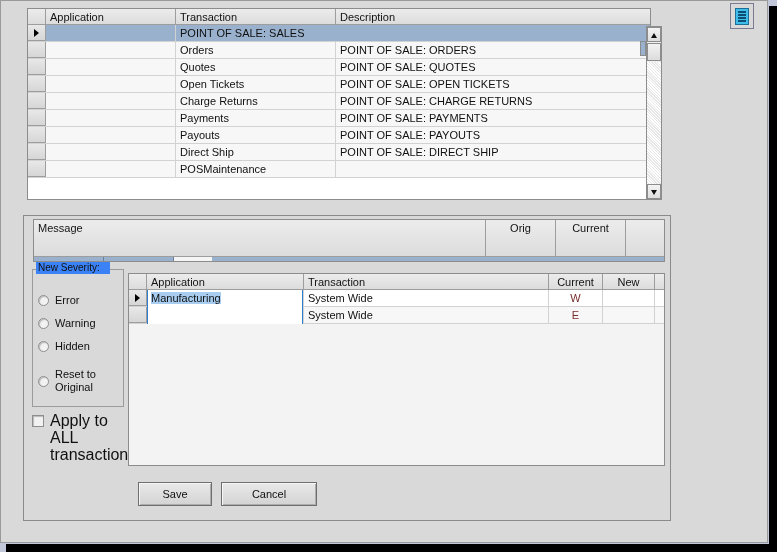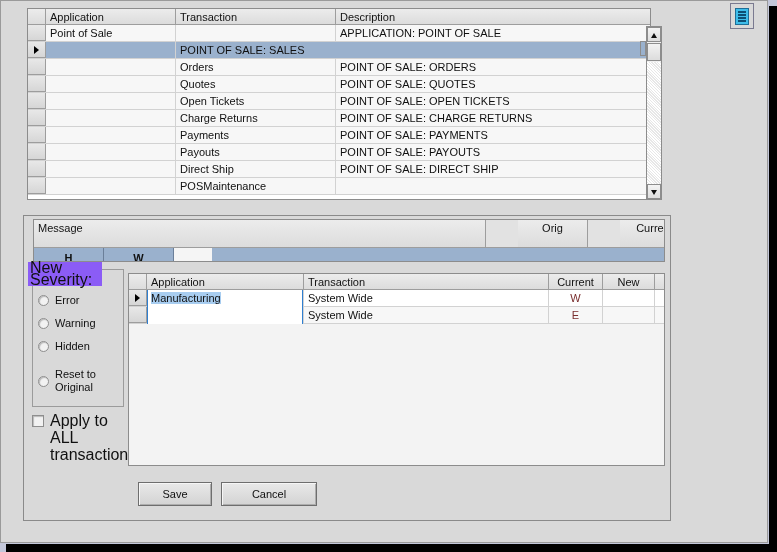--- a/index.html
+++ b/index.html
@@ -222,45 +222,45 @@
     left: 9px; top: 3px; width: 632px; height: 43px;
     background: #f5f5f5;
     border: 1px solid #8c8c8c;
     box-sizing: border-box;
     overflow: hidden;
   }
   #msg-grid .c-msg  { width: 452px; flex: 0 0 452px; }
   #msg-grid .c-orig { width: 70px;  flex: 0 0 70px; }
   #msg-grid .c-curr { width: 70px;  flex: 0 0 70px; }
   #msg-grid .c-pad  { width: 38px;  flex: 0 0 38px; border-right: none; }
-  #msg-grid .grid-header { height: 28px; gap: 32px; }
+  #msg-grid .grid-header { height: 37px; }
   #msg-grid .grid-row { height: 22px; border-bottom: 1px solid #9d9d9d; }
   #msg-grid .grid-row.selected .cell {
     background: #9ab1cd;
     border-right: 1px solid #6b7f99;
     font-weight: bold;
     padding-top: 4px;
   }
   #msg-grid .grid-row.selected .cell.c-pad {
     background: #f5f5f5; border-right: none;
   }
 
   
   #severity-group {
     position: absolute;
     left: 8px; top: 53px; width: 92px; height: 138px;
     border: 1px solid #9b9b9b;
     box-sizing: border-box;
   }
   #severity-legend {
     position: absolute;
-    left: 4px; top: 46px;
-    background: #8b5cf6;
+    left: 12px; top: 46px;
+    background: #3b82f6;
     padding: 0 2px;
-    font-size: 16px;
+    font-size: 10px;
     line-height: 12px;
     width: 70px;
   }
   .radio-row {
     position: absolute;
     left: 14px;
     display: flex;
     align-items: flex-start;
     font-size: 11px;
     cursor: pointer;
@@ -370,26 +370,20 @@
   </div>
 
   <div id="top-grid" class="grid">
     <div class="grid-header">
       <div class="rowsel-h"></div>
       <div class="hcell c-app">Application</div>
       <div class="hcell c-trx">Transaction</div>
       <div class="hcell c-desc">Description</div>
     </div>
 
-    <div class="grid-row">
-      <div class="rowsel"></div>
-      <div class="cell c-app">Point of Sale</div>
-      <div class="cell c-trx"></div>
-      <div class="cell c-desc">APPLICATION: POINT OF SALE</div>
-    </div>
 
     <div class="grid-row selected">
       <div class="rowsel">
           <span class="arrow"></span>
         </div>
       <div class="cell c-app"></div>
       <div class="cell c-desc">POINT OF SALE: SALES</div>
     </div>
 
     <div class="grid-row">

